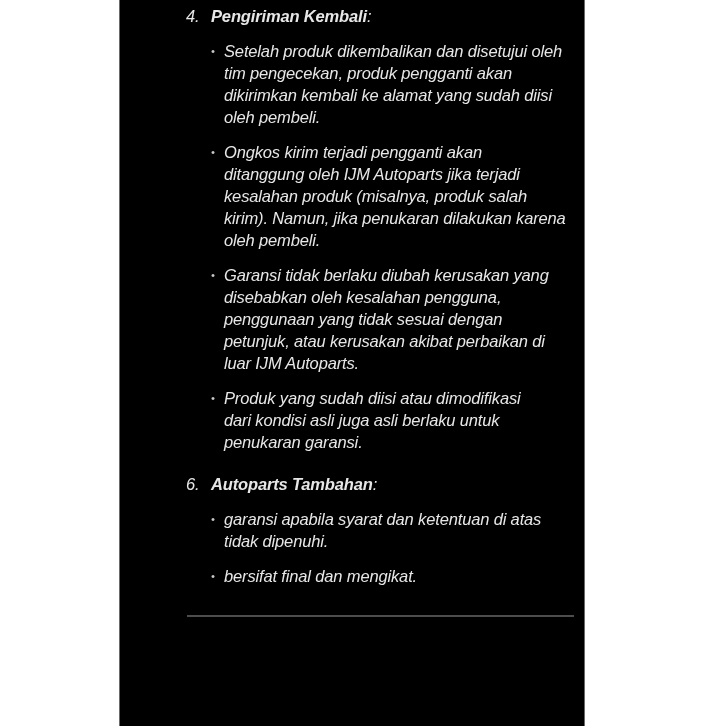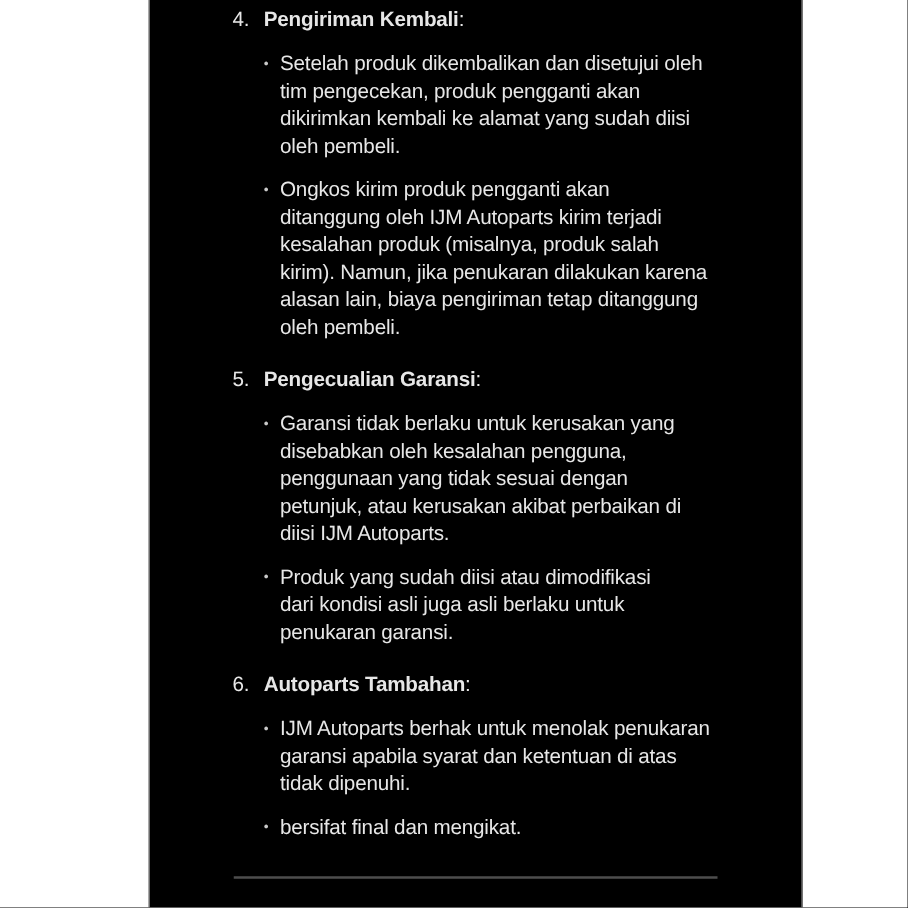--- a/index.html
+++ b/index.html
@@ -5,25 +5,26 @@
   * { margin:0; padding:0; box-sizing:border-box; }
   html,body { width:726px; height:726px; }
   body {
     background:var(--page-bg,#ffffff);
     font-family:"Liberation Sans", sans-serif;
     position:relative;
     overflow:hidden;
   }
   .panel {
     position:absolute; left:119px; top:0;
-    width:523px; height:726px;
+    width:466px; height:726px;
     background:var(--panel-bg,#000000);
     border-left:1px solid var(--edge,#6a6a6a);
     border-right:1px solid var(--edge,#6a6a6a);
     overflow:hidden;
+    font-style:italic;
   }
   .doc {
     padding-top:5px;
     color:var(--text,#e7e7e7);
     font-size:16.5px;
     line-height:22px;
     letter-spacing:-0.15px;
   }
   .heading { padding-left:66px; white-space:nowrap; margin:20px 0 13px 0; }
   .section:first-child .heading { margin-top:0; }
@@ -56,58 +57,55 @@
         <div class="bl">
           <div class="ln">Setelah produk dikembalikan dan disetujui oleh</div>
           <div class="ln">tim pengecekan, produk pengganti akan</div>
           <div class="ln">dikirimkan kembali ke alamat yang sudah diisi</div>
           <div class="ln">oleh pembeli.</div>
         </div>
       </div>
       <div class="bullet">
         <span class="dot">•</span>
         <div class="bl">
-          <div class="ln">Ongkos kirim produk pengganti akan</div>
-          <div class="ln">ditanggung oleh IJM Autoparts kirim terjadi</div>
+          <div class="ln">Ongkos kirim terjadi pengganti akan</div>
+          <div class="ln">ditanggung oleh IJM Autoparts jika terjadi</div>
           <div class="ln">kesalahan produk (misalnya, produk salah</div>
           <div class="ln">kirim). Namun, jika penukaran dilakukan karena</div>
-          <div class="ln">alasan lain, biaya pengiriman tetap ditanggung</div>
           <div class="ln">oleh pembeli.</div>
         </div>
       </div>
     </div>
 
     <div class="section">
-      <div class="heading"><span class="num">5.</span><span class="ttl">Pengecualian Garansi</span><span class="sfx">:</span></div>
       <div class="bullet">
         <span class="dot">•</span>
         <div class="bl">
-          <div class="ln">Garansi tidak berlaku untuk kerusakan yang</div>
+          <div class="ln">Garansi tidak berlaku diubah kerusakan yang</div>
           <div class="ln">disebabkan oleh kesalahan pengguna,</div>
           <div class="ln">penggunaan yang tidak sesuai dengan</div>
           <div class="ln">petunjuk, atau kerusakan akibat perbaikan di</div>
-          <div class="ln">diisi IJM Autoparts.</div>
+          <div class="ln">luar IJM Autoparts.</div>
         </div>
       </div>
       <div class="bullet">
         <span class="dot">•</span>
         <div class="bl">
           <div class="ln">Produk yang sudah diisi atau dimodifikasi</div>
           <div class="ln">dari kondisi asli juga asli berlaku untuk</div>
           <div class="ln">penukaran garansi.</div>
         </div>
       </div>
     </div>
 
     <div class="section">
       <div class="heading"><span class="num">6.</span><span class="ttl">Autoparts Tambahan</span><span class="sfx">:</span></div>
       <div class="bullet">
         <span class="dot">•</span>
         <div class="bl">
-          <div class="ln">IJM Autoparts berhak untuk menolak penukaran</div>
           <div class="ln">garansi apabila syarat dan ketentuan di atas</div>
           <div class="ln">tidak dipenuhi.</div>
         </div>
       </div>
       <div class="bullet">
         <span class="dot">•</span>
         <div class="bl">
           <div class="ln">bersifat final dan mengikat.</div>
         </div>
       </div>

